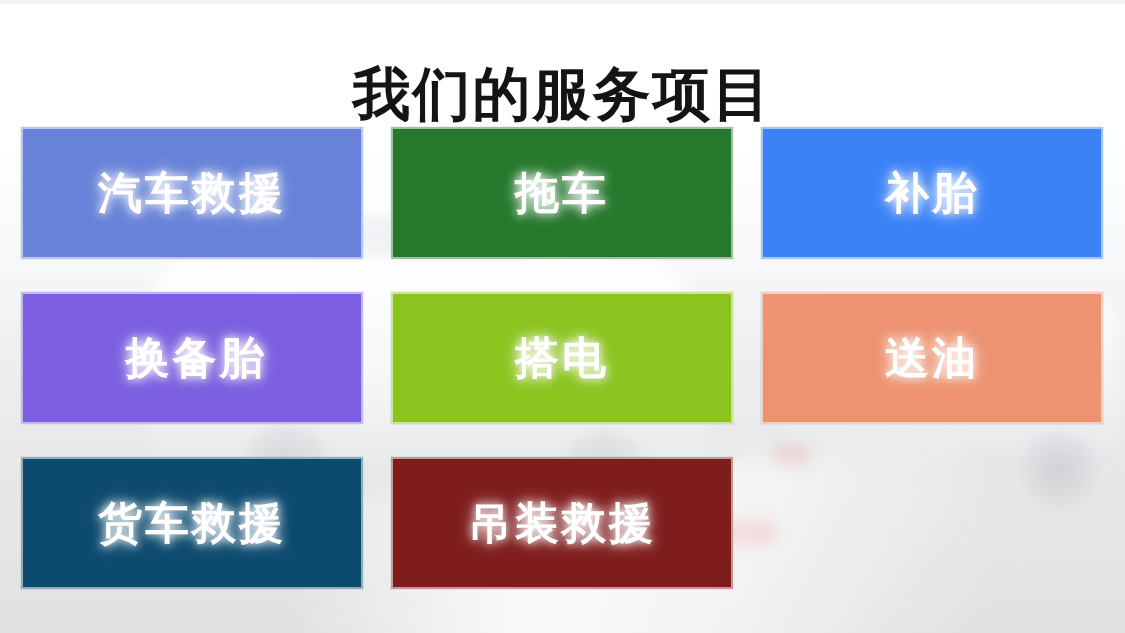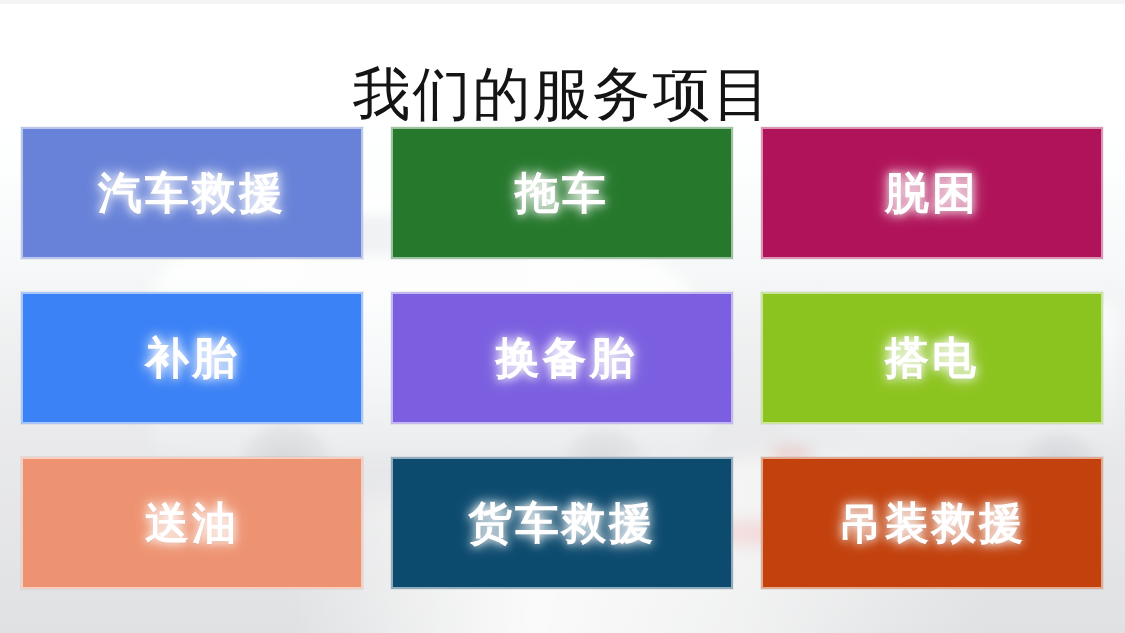--- a/index.html
+++ b/index.html
@@ -148,21 +148,21 @@
 
   
   .title {
     position: absolute;
     left: 0;
     top: 22px;
     width: 100%;
     text-align: center;
     font-size: 58px;
     line-height: 66px;
-    font-weight: normal;
+    font-weight: bold;
     color: #141414;
     letter-spacing: 2px;
     white-space: nowrap;
   }
 
   
   .grid {
     position: absolute;
     left: 21px;
     top: 127px;
@@ -223,23 +223,20 @@
   <div class="grid">
 
     <div class="tile" style="background: rgb(103, 130, 216);">
       <span class="tile-label">汽车救援</span>
     </div>
 
     <div class="tile" style="background: rgb(37, 120, 44);">
       <span class="tile-label">拖车</span>
     </div>
 
-    <div class="tile" style="background: rgb(176, 19, 89);">
-      <span class="tile-label">脱困</span>
-    </div>
 
     <div class="tile" style="background: #3b82f6;">
       <span class="tile-label">补胎</span>
     </div>
 
     <div class="tile" style="background: rgb(123, 95, 224); padding-left: 8px;">
       <span class="tile-label">换备胎</span>
     </div>
 
     <div class="tile" style="background: rgb(140, 196, 31);">
@@ -247,18 +244,18 @@
     </div>
 
     <div class="tile" style="background: rgb(238, 147, 113);">
       <span class="tile-label">送油</span>
     </div>
 
     <div class="tile" style="background: #0c4a6e;">
       <span class="tile-label">货车救援</span>
     </div>
 
-    <div class="tile" style="background: #c2410c;">
+    <div class="tile" style="background: #7f1d1d;">
       <span class="tile-label">吊装救援</span>
     </div>
 
   </div>
 </div>
 
 </body></html>

